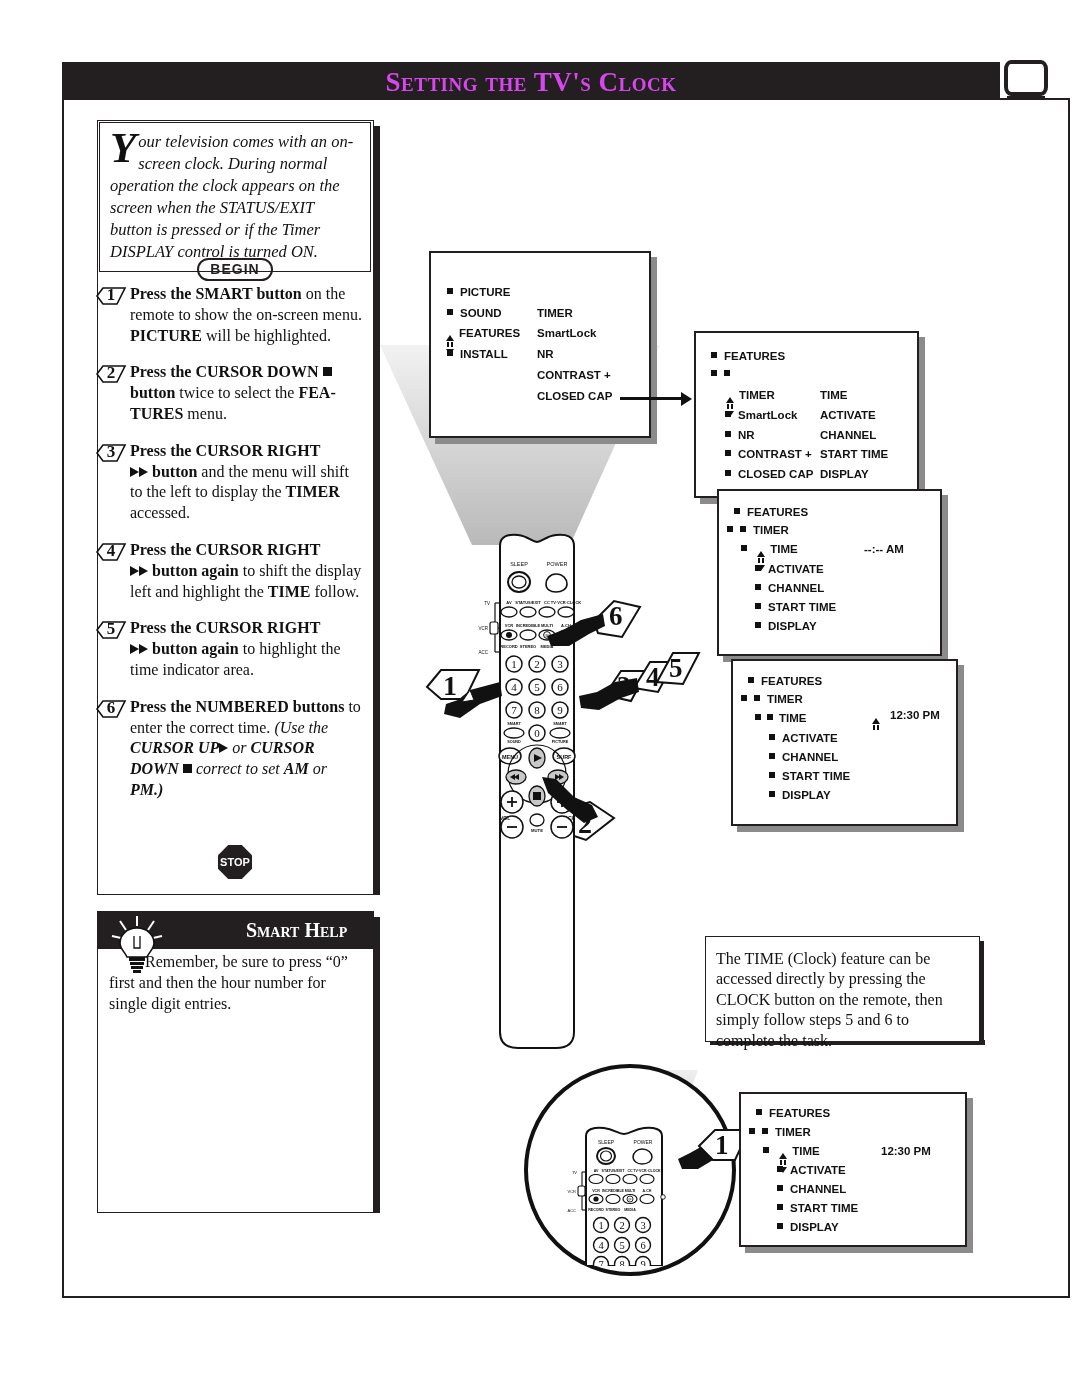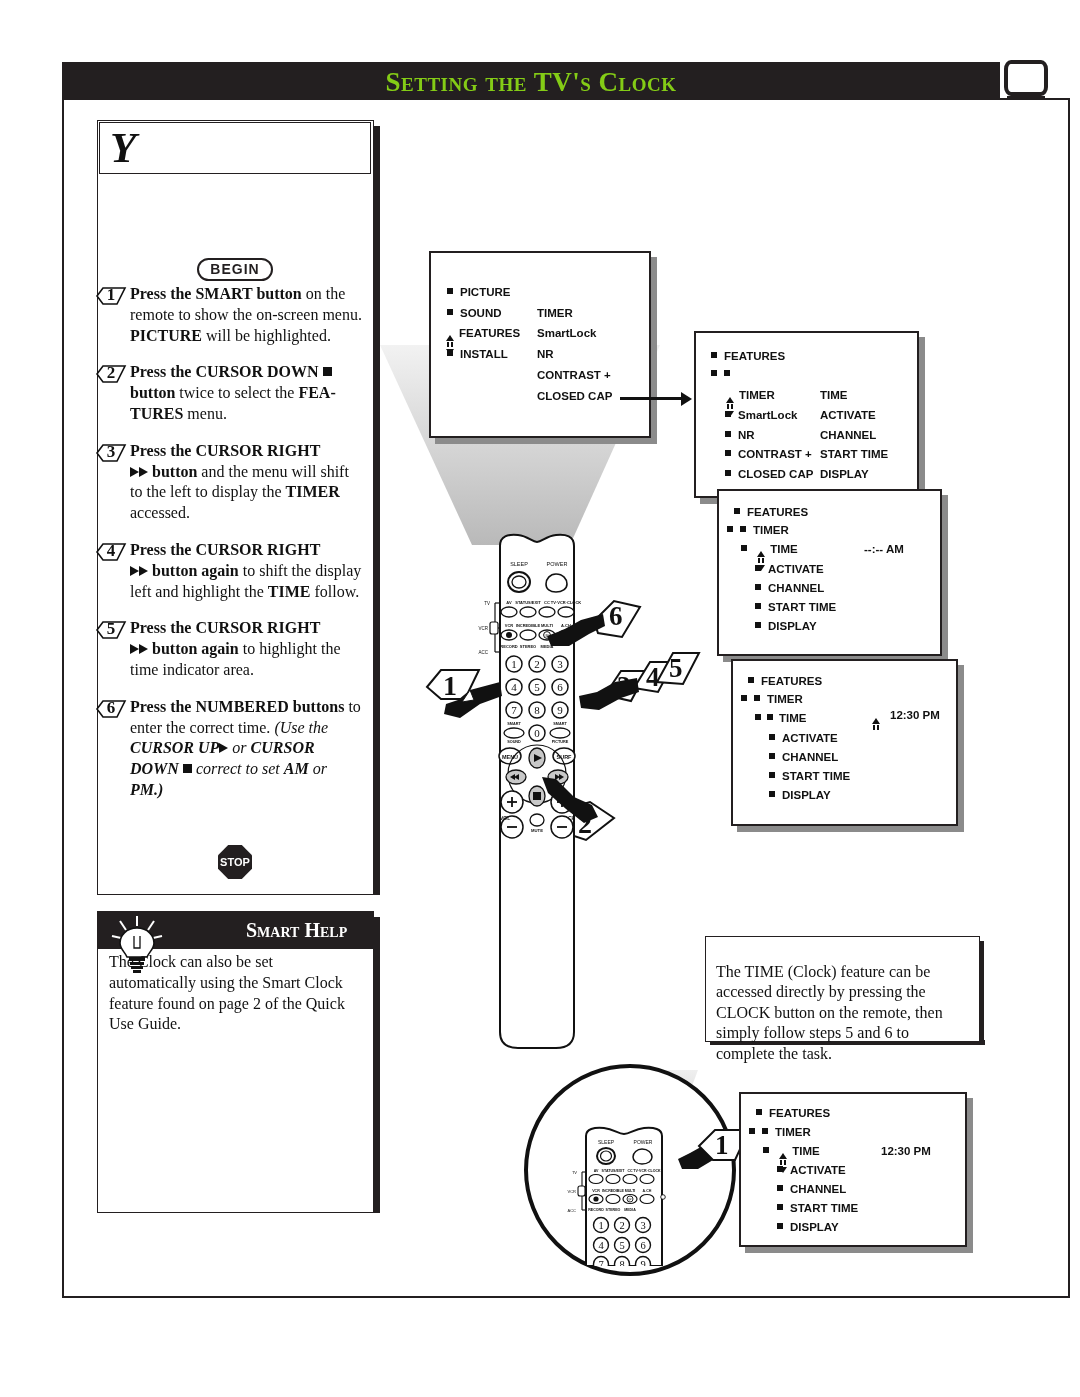--- a/index.html
+++ b/index.html
@@ -2,21 +2,21 @@
 <html><head>
 <meta charset="utf-8">
 <style>
   html,body{margin:0;padding:0;background:#fff;}
   body{width:1080px;height:1397px;position:relative;font-family:"Liberation Serif",serif;color:#111;}
 
   .page-frame{position:absolute;left:62px;top:98px;width:1008px;height:1200px;border:2px solid #231f20;box-sizing:border-box;background:#fff;}
 
   
   .header-bar{position:absolute;left:62px;top:62px;width:938px;height:41px;background:#231f20;}
-  .header-title{position:absolute;left:0;top:0;width:938px;height:41px;display:flex;align-items:center;justify-content:center;color:#84cc16;letter-spacing:.5px;}
+  .header-title{position:absolute;left:0;top:0;width:938px;height:41px;display:flex;align-items:center;justify-content:center;color:#d946ef;letter-spacing:.5px;}
   .header-title .t1{font-size:27px;font-variant:small-caps;font-weight:bold;font-family:"Liberation Serif",serif;}
   .tv-icon{position:absolute;left:1004px;top:60px;width:44px;height:36px;}
   .tv-icon .outer{position:absolute;inset:0;border:4px solid #231f20;border-radius:7px/9px;background:#fff;box-sizing:border-box;}
   .tv-icon .inner{position:absolute;left:5px;top:4px;right:5px;bottom:5px;border-radius:9px/11px;background:#fff;box-shadow:inset 0 0 0 1px #fff;}
   .tv-icon .base{position:absolute;left:3px;bottom:-3px;width:38px;height:3px;background:#231f20;}
 
   
   .left-box{position:absolute;left:97px;top:120px;width:277px;height:775px;border:1.5px solid #231f20;background:#fff;box-sizing:border-box;}
   .left-box-shadow{position:absolute;left:103px;top:888px;width:277px;height:7px;background:#231f20;}
   .left-box-shadow2{position:absolute;left:374px;top:126px;width:6px;height:769px;background:#231f20;}
@@ -67,21 +67,21 @@
 
   .sh-m{position:absolute;background:#8b8b8b;}
 
   
   .beam{position:absolute;}
 
   
   .callout{position:absolute;font-family:"Liberation Serif",serif;font-weight:bold;color:#111;}
 
   
-  .info-box{position:absolute;left:705px;top:936px;width:275px;height:106px;border:1.5px solid #231f20;background:#fff;box-sizing:border-box;padding:25px 10px;font-size:16px;line-height:1.28;}
+  .info-box{position:absolute;left:705px;top:936px;width:275px;height:106px;border:1.5px solid #231f20;background:#fff;box-sizing:border-box;padding:12px 10px;font-size:16px;line-height:1.28;}
   .info-shadow-b{position:absolute;left:710px;top:1040px;width:275px;height:5px;background:#231f20;}
   .info-shadow-r{position:absolute;left:979px;top:941px;width:5px;height:104px;background:#231f20;}
 
   .arrow-line{position:absolute;background:#111;height:3px;}
   .arrow-head{position:absolute;width:0;height:0;border-left:11px solid #111;border-top:7px solid transparent;border-bottom:7px solid transparent;}
 
   svg{display:block;}
 </style>
 </head>
 <body>
@@ -97,21 +97,21 @@
     <div class="base"></div>
 </div>
 
 <div class="page-frame"></div>
 
 <div class="left-box-shadow"></div>
 <div class="left-box-shadow2"></div>
 <div class="left-box"></div>
 
 <div class="intro">
-  <span class="dropcap">Y</span>
+  <span class="dropcap">Y</span><span>our television comes with an on-screen clock. During normal operation the clock appears on the screen when the STATUS/EXIT button is pressed or if the Timer DISPLAY control is turned ON.</span>
 </div>
 
 <div class="begin-wrap">
   <span class="begin-pill">BEGIN</span>
 </div>
 
 <div class="steps">
 
   <div class="step" style="margin-bottom:16px;">
     <span class="num">
@@ -203,21 +203,21 @@
     </g>
     <path d="M27 12 C16 12 10 20 10 27 C10 33 15 36 17 41 L37 41 C39 36 44 33 44 27 C44 20 38 12 27 12 Z" fill="#fff" stroke="#111" stroke-width="1.6"></path>
     <rect x="19" y="41" width="16" height="4" fill="#111"></rect>
     <rect x="20" y="46" width="14" height="3" fill="#111"></rect>
     <rect x="21" y="50" width="12" height="3" fill="#111"></rect>
     <rect x="23" y="54" width="8" height="3" fill="#111"></rect>
     <path d="M24 20 L24 32 L30 32 L30 20" fill="none" stroke="#111" stroke-width="1.3"></path>
   </svg>
 </div>
 <div class="sh-body">
-  <p>The Clock can also be set automatically using the Smart Clock feature found on page 2 of the Quick Use Guide.</p>
+  <p class="first">Remember, be sure to press “0” first and then the hour number for single digit entries.</p>
 </div>
 
 <svg class="beam" style="left:380px;top:345px;" width="300" height="205">
   <defs>
       <linearGradient id="g1" x1="0" y1="0" x2="0" y2="1">
     <stop offset="0%" stop-color="#f2f2f2"></stop>
         <stop offset="100%" stop-color="#b9b9b9"></stop>
       </linearGradient>
     </defs>
   <polygon points="0,0 280,0 190,200 92,200" fill="url(#g1)"></polygon>

